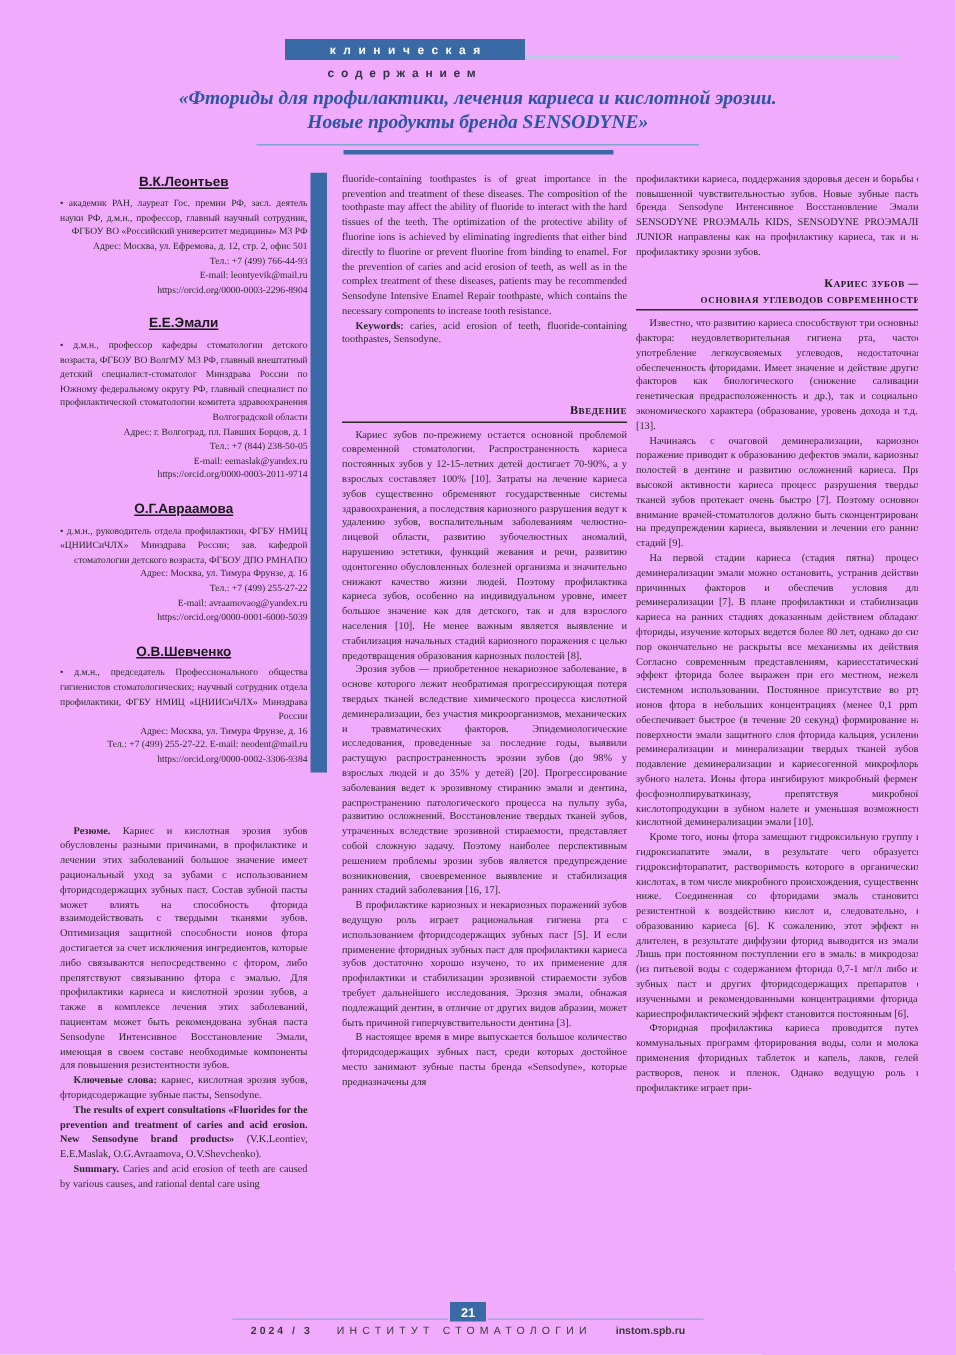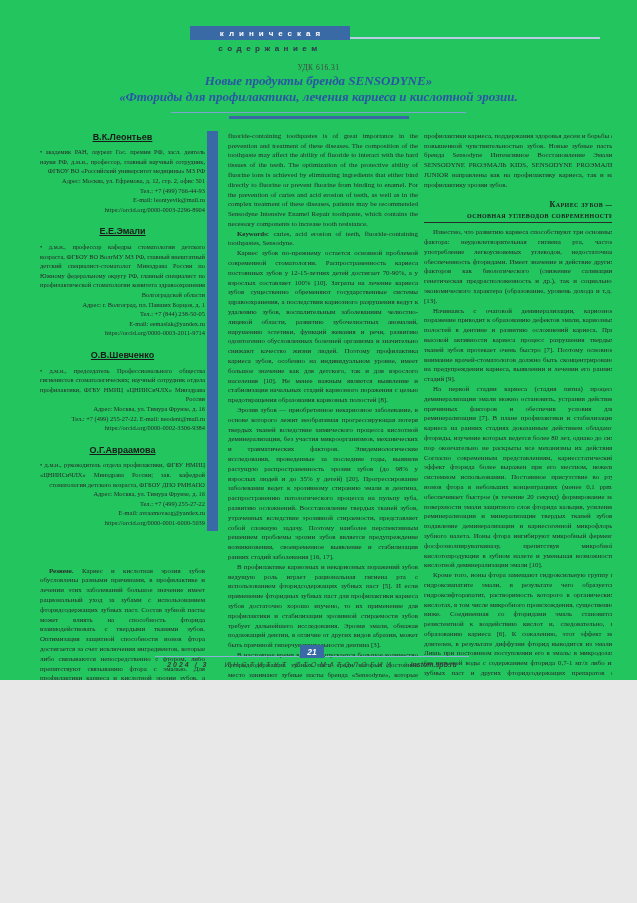--- a/index.html
+++ b/index.html
@@ -1,18 +1,18 @@
 <!DOCTYPE html>
 <html><head>
 <meta charset="utf-8">
 <style>
   * { margin:0; padding:0; box-sizing:border-box; }
   html,body { background:#e8e8e8; }
   .page {
-    width:637px; height:680px; margin:0 auto; background:#22c55e;
+    width:637px; height:903px; margin:0 auto; background:#f0abfc;
     position:relative; overflow:hidden;
     font-family:"Liberation Serif", serif; color:#2a2a2a;
   }
   
   .banner { position:relative; height:30px; margin-top:26px; }
   .banner-box {
     position:absolute; left:190px; top:0; width:160px;
     background:#3a6aa5; color:#fff; text-align:center;
     font-family:"Liberation Sans", sans-serif; font-weight:bold;
     font-size:8px; letter-spacing:5px; padding:3px 0 2px 5px;
@@ -51,21 +51,21 @@
   .resume p { text-indent:9px; }
   .heading {
     font-variant:small-caps; font-weight:bold; font-size:8px; letter-spacing:0.4px;
     text-align:right; color:#1b1b1b; border-bottom:1px solid #2b2b2b;
     padding-bottom:1px; margin:36px 0 4px;
   }
   .heading.tight { margin-top:9px; }
   .heading .hl { display:block; text-indent:0; }
   .col p + p { margin-top:0; }
   
-  .footer { position:absolute; left:0; right:13px; bottom:12px;font-style:italic; }
+  .footer { position:absolute; left:0; right:13px; bottom:12px; }
   .pagenum-row { display:flex; align-items:flex-end; margin:0 155px 3px; }
   .frule { flex:1; height:1px; background:#8fb0d8; margin-bottom:1px; }
   .pagebox {
     background:#3a6aa5; color:#fff; font-family:"Liberation Sans", sans-serif;
     font-weight:bold; font-size:8.5px; padding:2px 7px 1px; margin:0 1px;
   }
   .footer-text {
     text-align:center; font-family:"Liberation Sans", sans-serif;
     font-size:7px; color:#3a3a3a;
   }
@@ -80,25 +80,24 @@
 <div class="page">
 
   <div class="banner">
     <div class="banner-box">
       <span>клиническая</span>
     </div>
     <div class="banner-line"></div>
     <div class="banner-sub">содержанием</div>
   </div>
 
-  <div class="udc">УДК 616.31</div>
 
   <div class="subtitle">
+    <div>«Фториды для профилактики, лечения кариеса и кислотной эрозии.</div>
     <div>Новые продукты бренда SENSODYNE»</div>
-    <div>«Фториды для профилактики, лечения кариеса и кислотной эрозии.</div>
   </div>
   <div class="rule1"></div>
   <div class="rule2"></div>
 
   <div class="content">
 
     <div class="authors-col">
 
       <div class="author">
         <div class="author-name">В.К.Леонтьев</div>
@@ -112,50 +111,51 @@
       <div class="author">
         <div class="author-name">Е.Е.Эмали</div>
         <div class="author-bio">• д.м.н., профессор кафедры стоматологии детского возраста, ФГБОУ ВО ВолгМУ МЗ РФ, главный внештатный детский специалист-стоматолог Минздрава России по Южному федеральному округу РФ, главный специалист по профилактической стоматологии комитета здравоохранения Волгоградской области</div>
         <div class="author-contact">Адрес: г. Волгоград, пл. Павших Борцов, д. 1</div>
         <div class="author-contact">Тел.: +7 (844) 238-50-05</div>
         <div class="author-contact">E-mail: eemaslak@yandex.ru</div>
         <div class="author-contact">https://orcid.org/0000-0003-2011-9714</div>
       </div>
 
       <div class="author">
+        <div class="author-name">О.Г.Авраамова</div>
+        <div class="author-bio">• д.м.н., руководитель отдела профилактики, ФГБУ НМИЦ «ЦНИИСиЧЛХ» Минздрава России; зав. кафедрой стоматологии детского возраста, ФГБОУ ДПО РМНАПО</div>
+        <div class="author-contact">Адрес: Москва, ул. Тимура Фрунзе, д. 16</div>
+        <div class="author-contact">Тел.: +7 (499) 255-27-22</div>
+        <div class="author-contact">E-mail: avraamovaog@yandex.ru</div>
+        <div class="author-contact">https://orcid.org/0000-0001-6000-5039</div>
+      </div>
+
+      <div class="author">
         <div class="author-name">О.В.Шевченко</div>
         <div class="author-bio">• д.м.н., председатель Профессионального общества гигиенистов стоматологических; научный сотрудник отдела профилактики, ФГБУ НМИЦ «ЦНИИСиЧЛХ» Минздрава России</div>
         <div class="author-contact">Адрес: Москва, ул. Тимура Фрунзе, д. 16</div>
         <div class="author-contact">Тел.: +7 (499) 255-27-22. E-mail: neodent@mail.ru</div>
         <div class="author-contact"></div>
         <div class="author-contact">https://orcid.org/0000-0002-3306-9384</div>
-      </div>
-
-      <div class="author">
-        <div class="author-name">О.Г.Авраамова</div>
-        <div class="author-bio">• д.м.н., руководитель отдела профилактики, ФГБУ НМИЦ «ЦНИИСиЧЛХ» Минздрава России; зав. кафедрой стоматологии детского возраста, ФГБОУ ДПО РМНАПО</div>
-        <div class="author-contact">Адрес: Москва, ул. Тимура Фрунзе, д. 16</div>
-        <div class="author-contact">Тел.: +7 (499) 255-27-22</div>
-        <div class="author-contact">E-mail: avraamovaog@yandex.ru</div>
-        <div class="author-contact">https://orcid.org/0000-0001-6000-5039</div>
       </div>
 
       <div class="resume">
         <p><b>Резюме.</b> <span>Кариес и кислотная эрозия зубов обусловлены разными причинами, в профилактике и лечении этих заболеваний большое значение имеет рациональный уход за зубами с использованием фторидсодержащих зубных паст. Состав зубной пасты может влиять на способность фторида взаимодействовать с твердыми тканями зубов. Оптимизация защитной способности ионов фтора достигается за счет исключения ингредиентов, которые либо связываются непосредственно с фтором, либо препятствуют связыванию фтора с эмалью. Для профилактики кариеса и кислотной эрозии зубов, а также в комплексе лечения этих заболеваний, пациентам может быть рекомендована зубная паста Sensodyne Интенсивное Восстановление Эмали, имеющая в своем составе необходимые компоненты для повышения резистентности зубов.</span></p>
         <p><b>Ключевые слова:</b> <span>кариес, кислотная эрозия зубов, фторидсодержащие зубные пасты, Sensodyne.</span></p>
         <p><b>The results of expert consultations «Fluorides for the prevention and treatment of caries and acid erosion. New Sensodyne brand products»</b> <span>(V.K.Leontiev, E.E.Maslak, O.G.Avraamova, O.V.Shevchenko).</span></p>
         <p><b>Summary.</b> <span>Caries and acid erosion of teeth are caused by various causes, and rational dental care using</span></p>
       </div>
     </div>
 
     <div class="vbar"></div>
 
     <div class="col col-mid">
       <p class="nf">fluoride-containing toothpastes is of great importance in the prevention and treatment of these diseases. The composition of the toothpaste may affect the ability of fluoride to interact with the hard tissues of the teeth. The optimization of the protective ability of fluorine ions is achieved by eliminating ingredients that either bind directly to fluorine or prevent fluorine from binding to enamel. For the prevention of caries and acid erosion of teeth, as well as in the complex treatment of these diseases, patients may be recommended Sensodyne Intensive Enamel Repair toothpaste, which contains the necessary components to increase tooth resistance.</p>
       <p><b>Keywords:</b> <span>caries, acid erosion of teeth, fluoride-containing toothpastes, Sensodyne.</span></p>
+      <div class="heading">Введение</div>
       <p>Кариес зубов по-прежнему остается основной проблемой современной стоматологии. Распространенность кариеса постоянных зубов у 12-15-летних детей достигает 70-90%, а у взрослых составляет 100% [10]. Затраты на лечение кариеса зубов существенно обременяют государственные системы здравоохранения, а последствия кариозного разрушения ведут к удалению зубов, воспалительным заболеваниям челюстно-лицевой области, развитию зубочелюстных аномалий, нарушению эстетики, функций жевания и речи, развитию одонтогенно обусловленных болезней организма и значительно снижают качество жизни людей. Поэтому профилактика кариеса зубов, особенно на индивидуальном уровне, имеет большое значение как для детского, так и для взрослого населения [10]. Не менее важным является выявление и стабилизация начальных стадий кариозного поражения с целью предотвращения образования кариозных полостей [8].</p>
       <p>Эрозия зубов — приобретенное некариозное заболевание, в основе которого лежит необратимая прогрессирующая потеря твердых тканей вследствие химического процесса кислотной деминерализации, без участия микроорганизмов, механических и травматических факторов. Эпидемиологические исследования, проведенные за последние годы, выявили растущую распространенность эрозии зубов (до 98% у взрослых людей и до 35% у детей) [20]. Прогрессирование заболевания ведет к эрозивному стиранию эмали и дентина, распространению патологического процесса на пульпу зуба, развитию осложнений. Восстановление твердых тканей зубов, утраченных вследствие эрозивной стираемости, представляет собой сложную задачу. Поэтому наиболее перспективным решением проблемы эрозии зубов является предупреждение возникновения, своевременное выявление и стабилизация ранних стадий заболевания [16, 17].</p>
       <p>В профилактике кариозных и некариозных поражений зубов ведущую роль играет рациональная гигиена рта с использованием фторидсодержащих зубных паст [5]. И если применение фторидных зубных паст для профилактики кариеса зубов достаточно хорошо изучено, то их применение для профилактики и стабилизации эрозивной стираемости зубов требует дальнейшего исследования. Эрозия эмали, обнажая подлежащий дентин, в отличие от других видов абразии, может быть причиной гиперчувствительности дентина [3].</p>
       <p>В настоящее время в мире выпускается большое количество фторидсодержащих зубных паст, среди которых достойное место занимают зубные пасты бренда «Sensodyne», которые предназначены для</p>
     </div>
 
     <div class="col">
       <p class="nf">профилактики кариеса, поддержания здоровья десен и борьбы с повышенной чувствительностью зубов. Новые зубные пасты бренда Sensodyne Интенсивное Восстановление Эмали, SENSODYNE PROЭМАЛЬ KIDS, SENSODYNE PROЭМАЛЬ JUNIOR направлены как на профилактику кариеса, так и на профилактику эрозии зубов.</p>
       <div class="heading tight">
         <span class="hl">Кариес зубов —</span>

